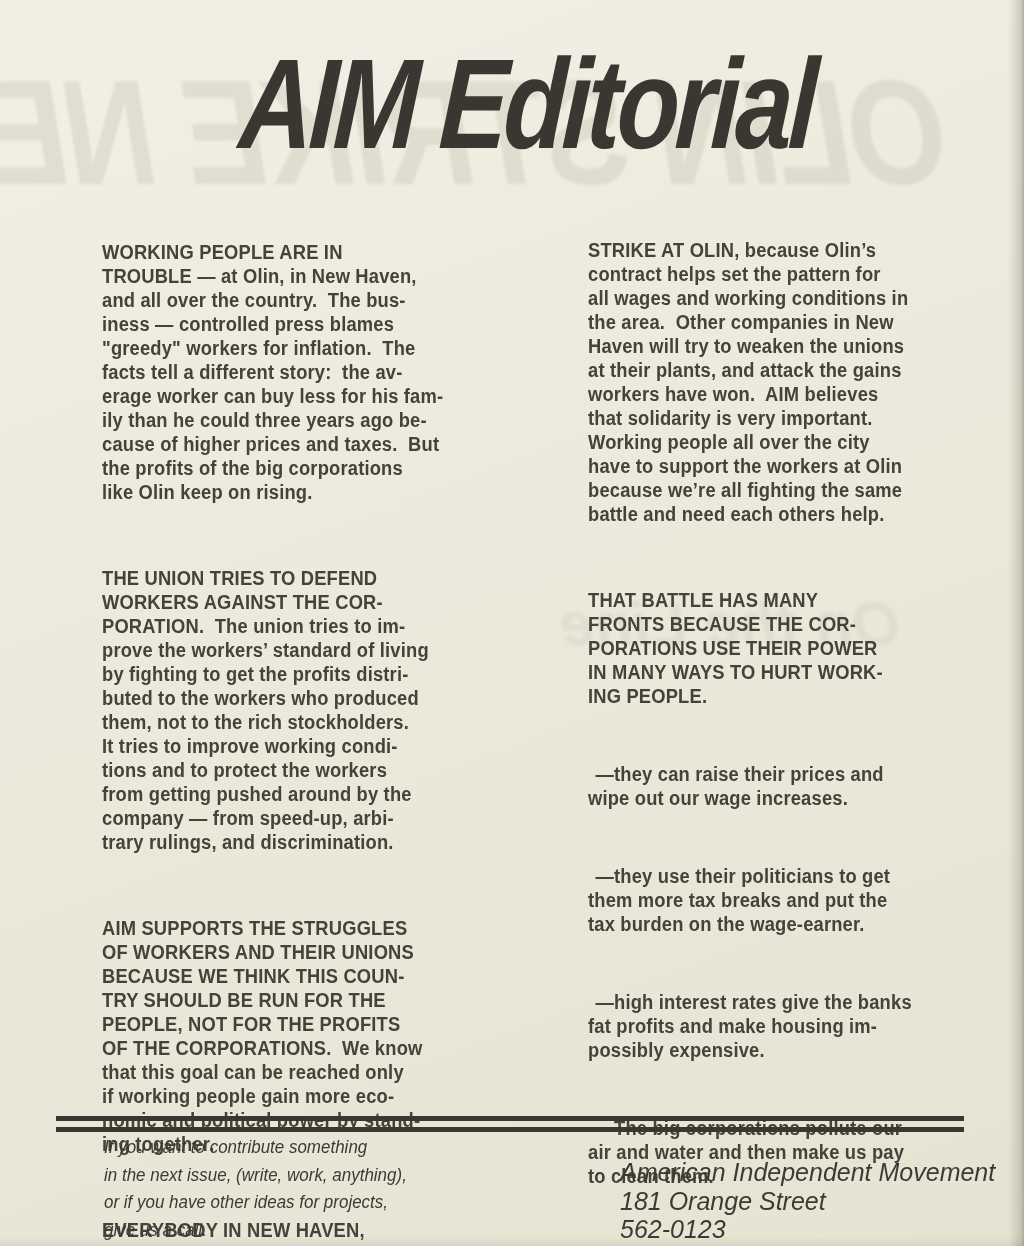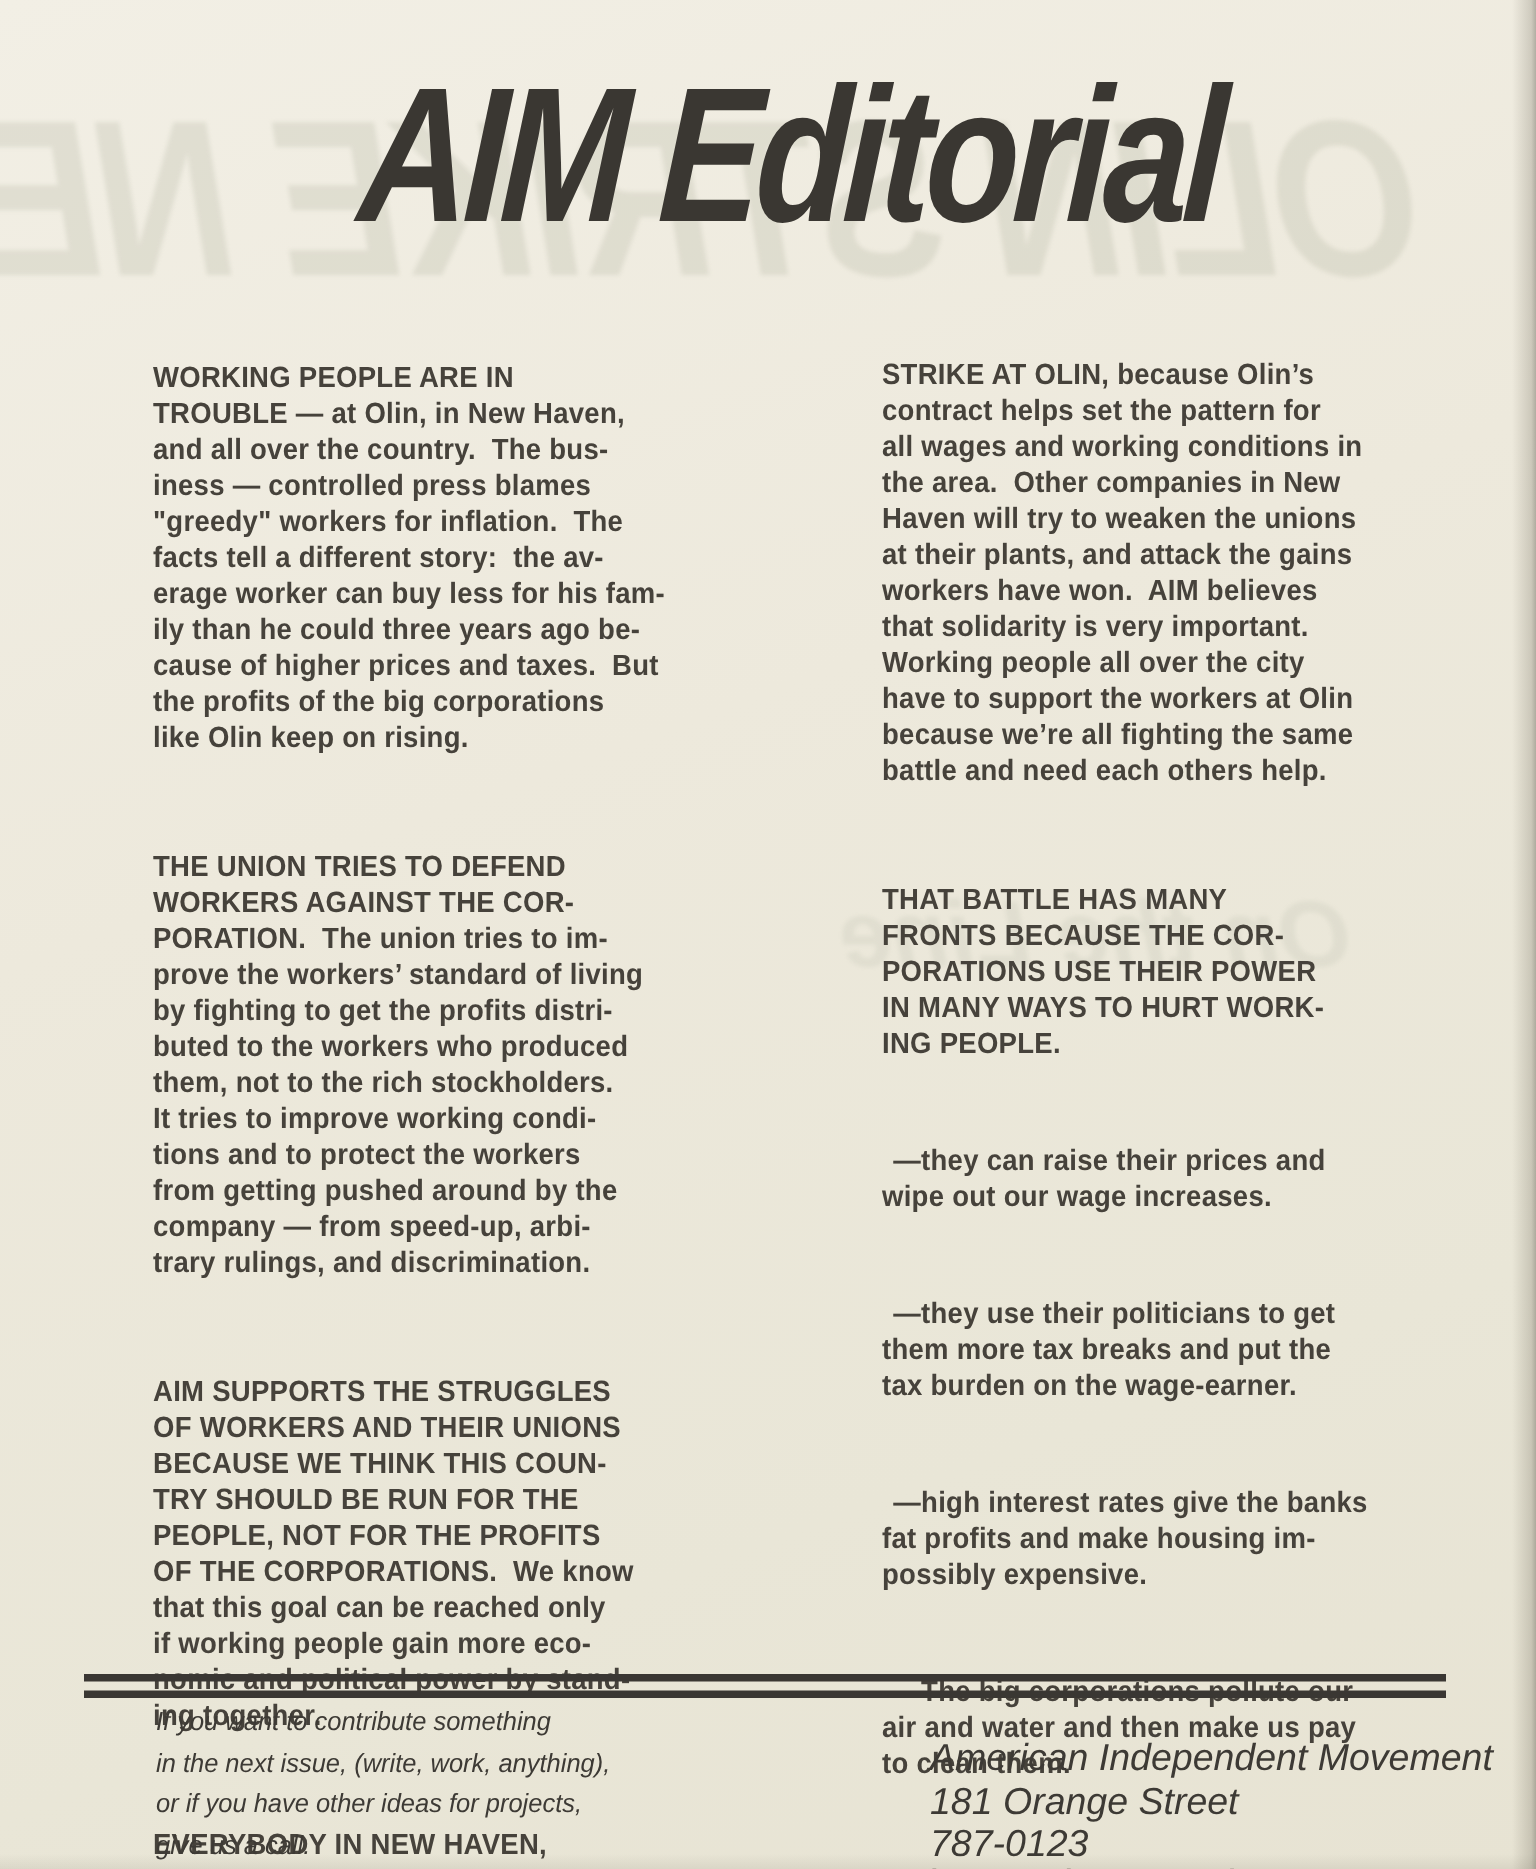--- a/index.html
+++ b/index.html
@@ -190,19 +190,19 @@
   <div class="double-rule"></div>
 
   <p class="footer-note">If you want to contribute something
 in the next issue, (write, work, anything),
 or if you have other ideas for projects,
 give us a call.</p>
 
   <div class="footer-address">
     <p>American Independent Movement</p>
     <p>181 Orange Street</p>
-    <p>787-0123</p>
+    <p>562-0123</p>
   </div>
 
   <div class="edge-right"></div>
   <div class="edge-bottom"></div>
 
 </div>
 
 </body></html>

